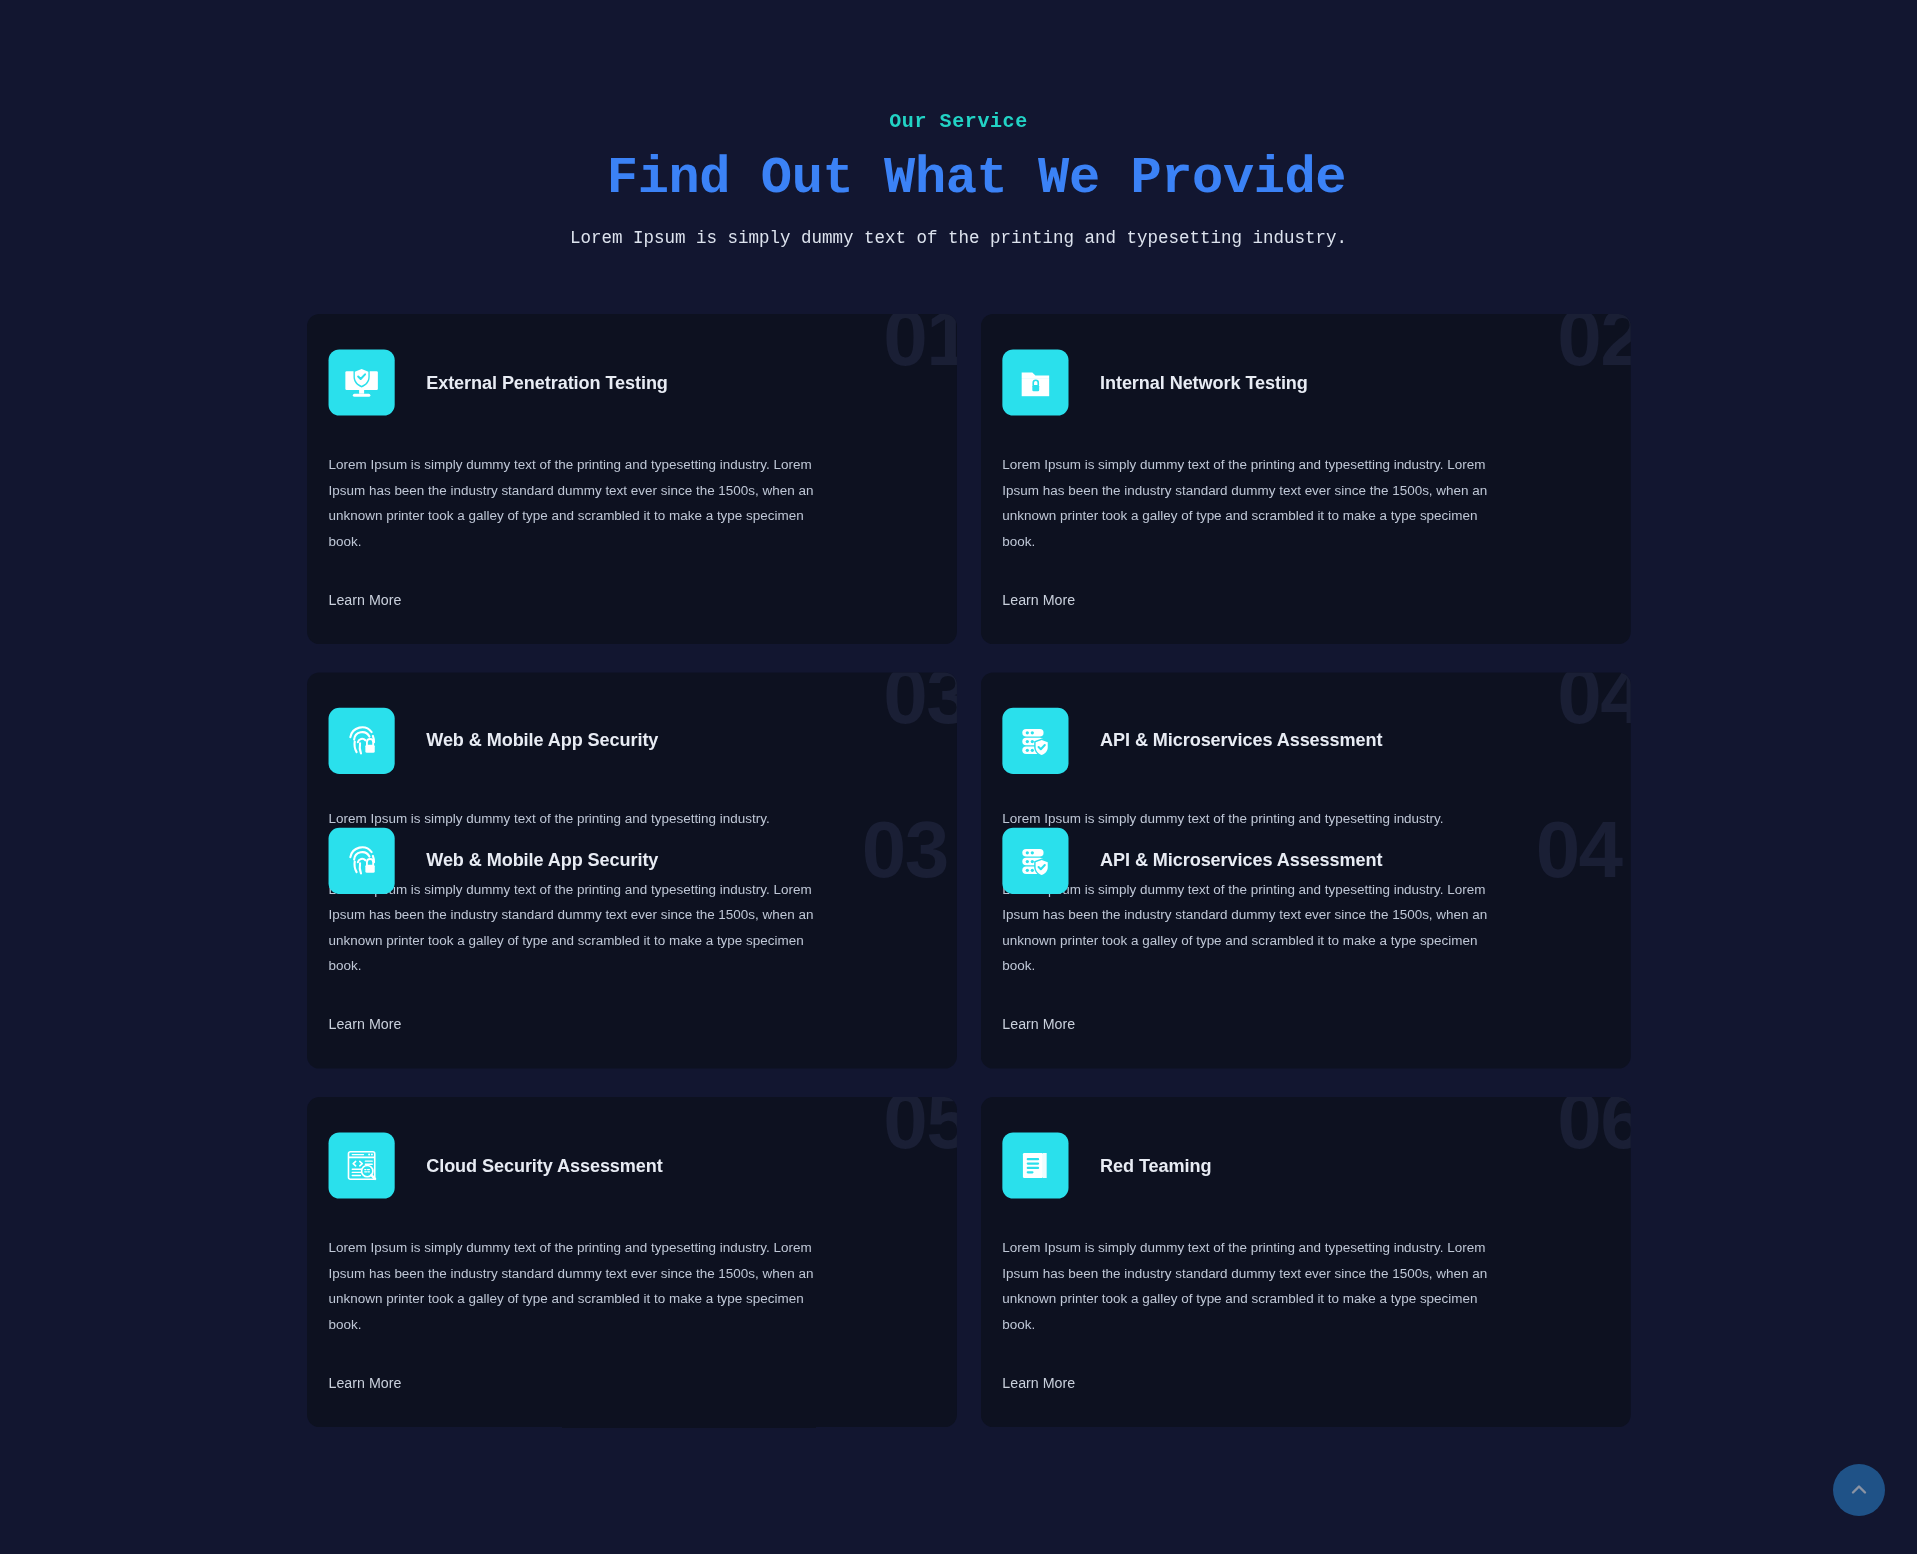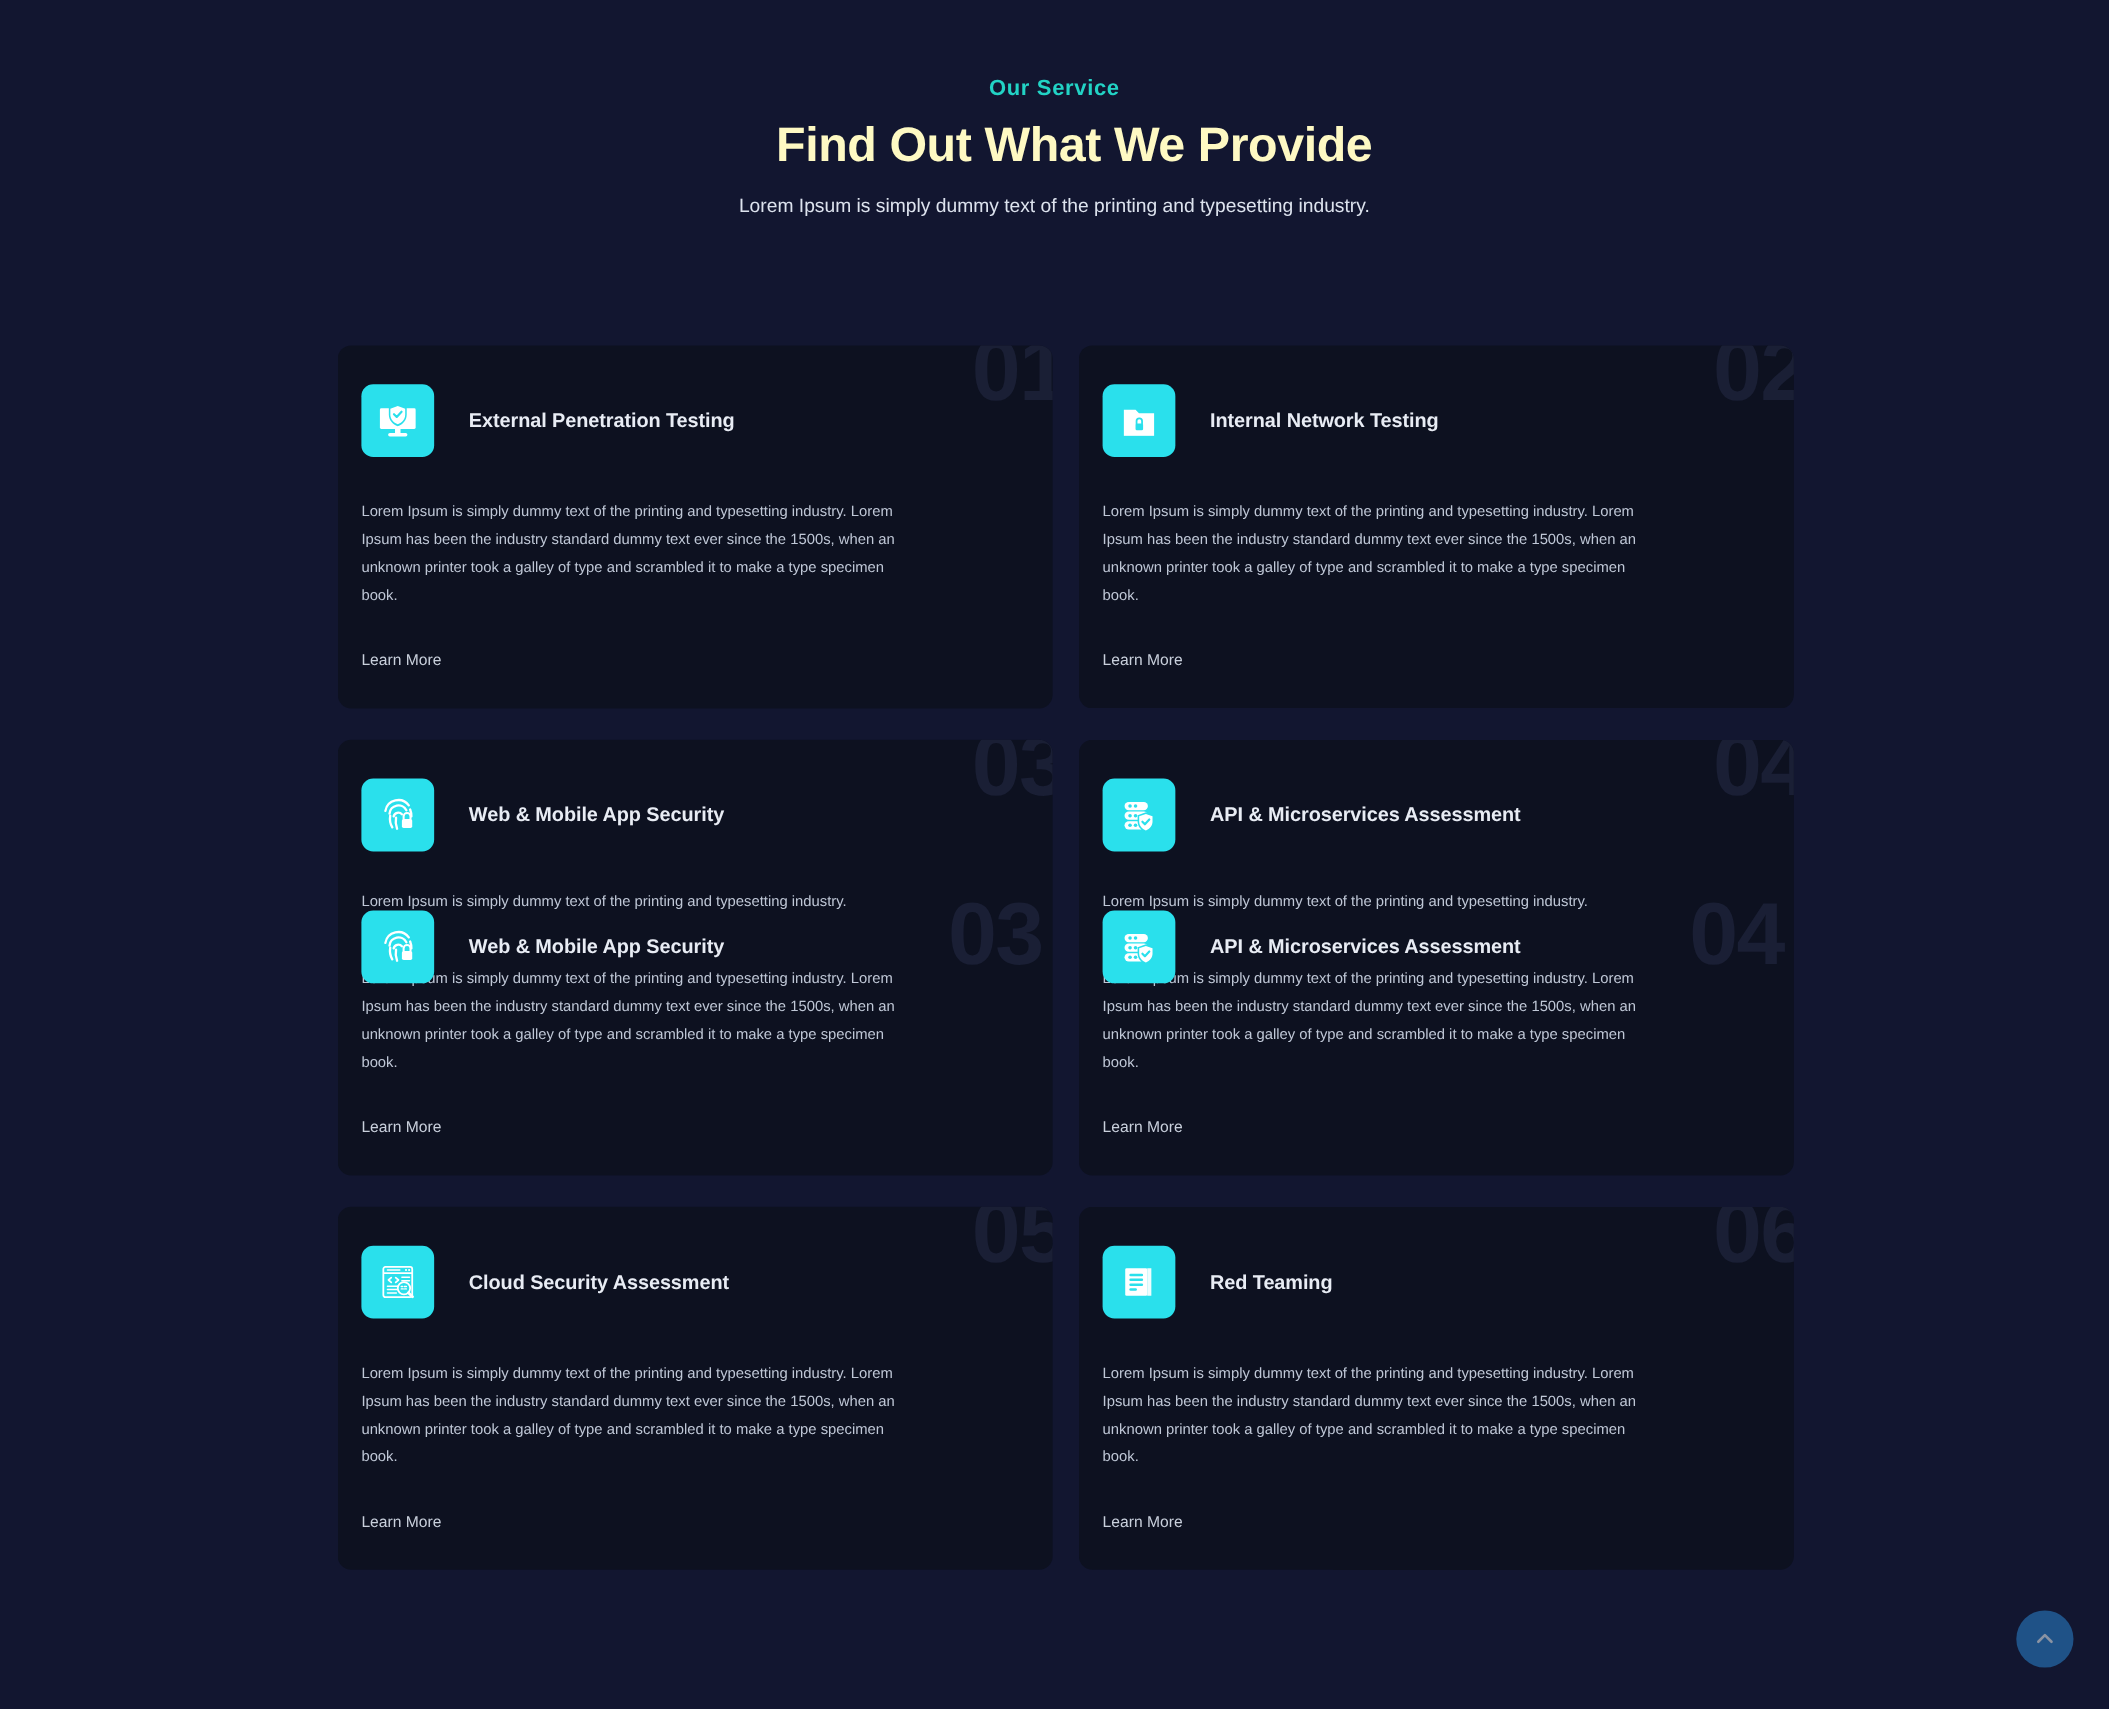--- a/index.html
+++ b/index.html
@@ -11,37 +11,38 @@
     -webkit-font-smoothing:antialiased;
   }
   .page{
     position:relative;
     width:1917px;height:1554px;
     background:#121630;
   }
 
   
   .header{
-    position:absolute;left:0;top:0;width:100%;
+    position:absolute;left:0;top:12px;width:100%;
     text-align:center;
-    padding-top:70px;
+    padding-top:100px;
+    font-family:Liberation Mono, monospace;
   }
   .eyebrow{
     font-size:20px;
     font-weight:700;
     letter-spacing:0.6px;
     color:#22D3C5;
     line-height:1;
     margin-bottom:16px;
   }
   .headline{
-    font-size:44px;
+    font-size:52px;
     font-weight:700;
     letter-spacing:-0.4px;
-    color:#fef9c3;
+    color:#3b82f6;
     line-height:1.18;
     margin-bottom:16px;
     margin-left:36px;
   }
   .subcopy{
     font-size:17.5px;
     font-weight:400;
     color:#DDE3EE;
     line-height:1.52;
   }

